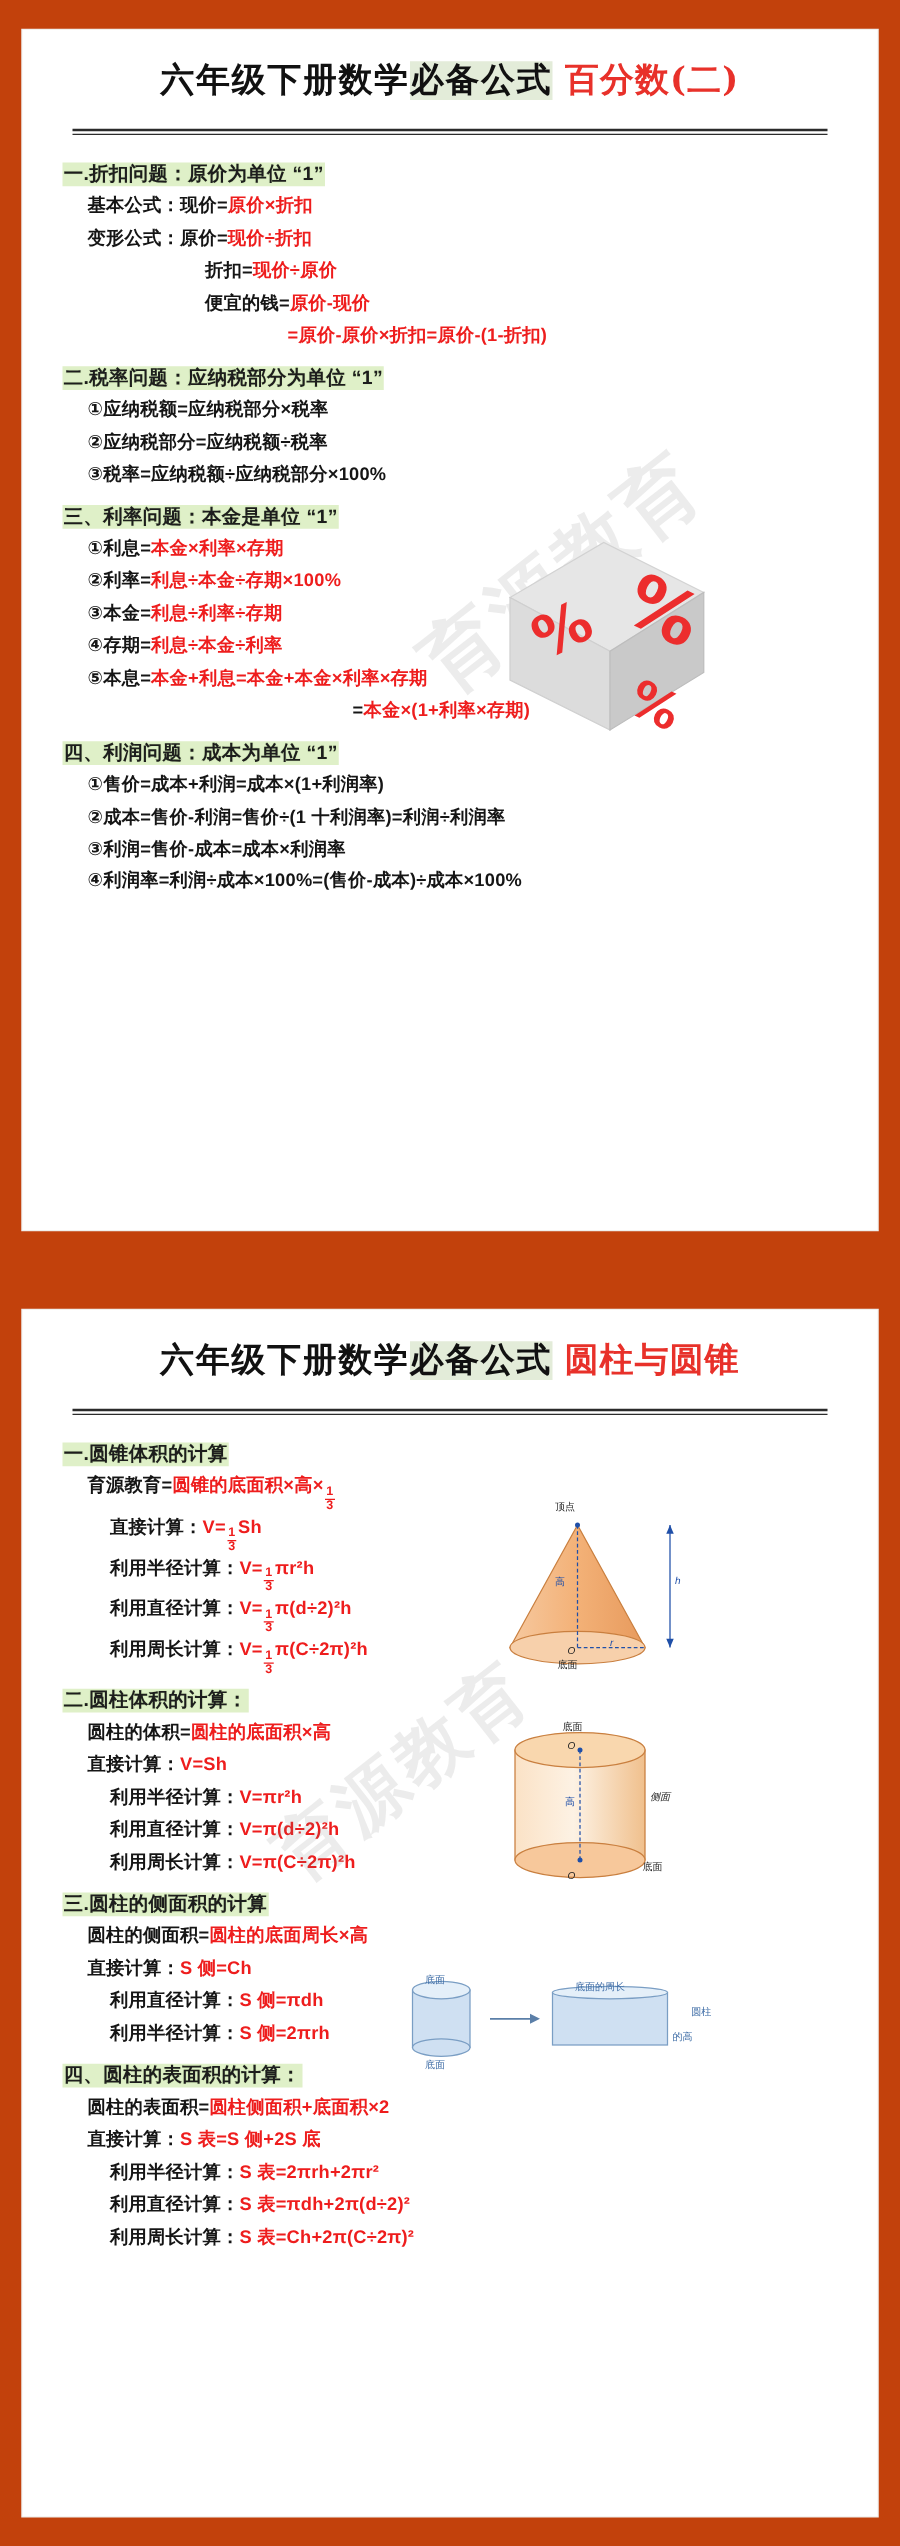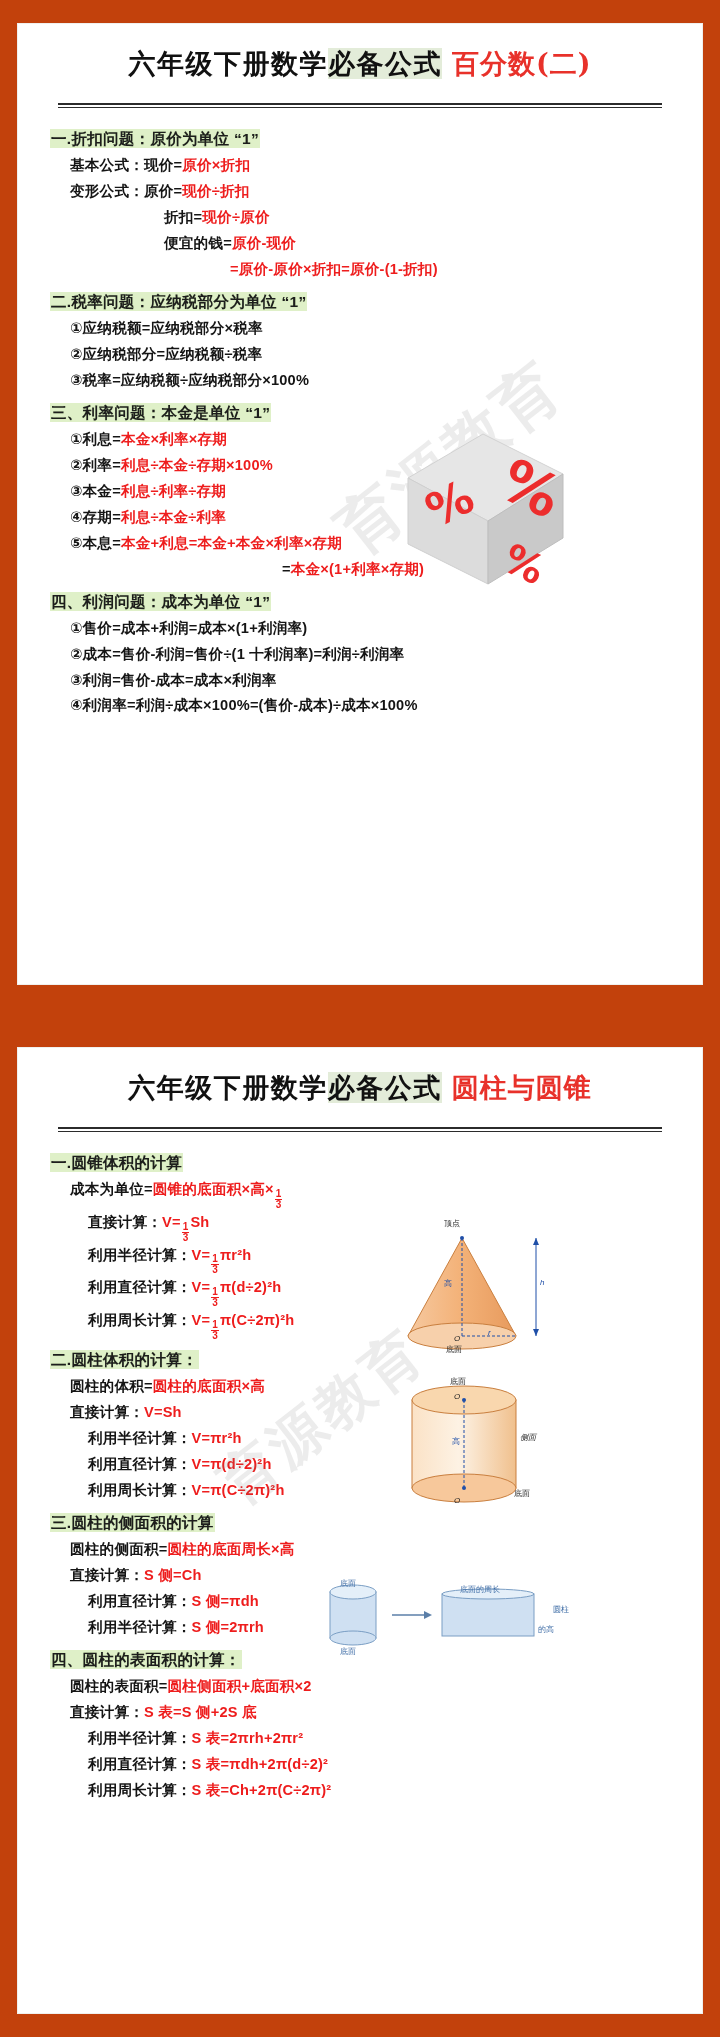--- a/index.html
+++ b/index.html
@@ -135,21 +135,21 @@
 
   
   .fig { position: absolute; }
   .fig-label {
     position: absolute;
     font-size: 8px;
     color: #222;
     font-family: "Liberation Sans", sans-serif;
     white-space: nowrap;
   }
-  #fig-cone { top: 76px; left: 366px; width: 180px; height: 160px; }
+  #fig-cone { top: 58px; left: 366px; width: 180px; height: 160px; }
   #fig-cyl  { top: 230px; left: 366px; width: 180px; height: 160px; }
   #fig-lat  { top: 420px; left: 298px; width: 250px; height: 110px; }
 </style>
 </head>
 <body>
 
 <div class="page">
 
   <div class="card" id="card-1">
 
@@ -258,21 +258,21 @@
           <rect x="126" y="34" width="92" height="42" fill="#cfe0f2" stroke="#7a9ec4" stroke-width="1"></rect>
           <ellipse cx="172" cy="34" rx="46" ry="5" fill="#e4eff9" stroke="#7a9ec4" stroke-width="1"></ellipse>
         </svg>
         <span class="fig-label" style="top:18px;left:24px;color:#3c6ba5;">底面</span>
         <span class="fig-label" style="top:86px;left:24px;color:#3c6ba5;">底面</span>
         <span class="fig-label" style="top:24px;left:144px;color:#3c6ba5;">底面的周长</span>
         <span class="fig-label" style="top:44px;left:237px;color:#3c6ba5;">圆柱</span>
         <span class="fig-label" style="top:64px;left:222px;color:#3c6ba5;">的高</span>
       </div>
 
-      <div id="sections-2"><div class="sec-head"><span class="hl">一.圆锥体积的计算</span></div><div class="line i1"><span class="black">成本为单位=</span><span class="red">圆锥的底面积×高×</span><span class="frac" style="color: rgb(238, 29, 29);">
+      <div id="sections-2"><div class="sec-head"><span class="hl">一.圆锥体积的计算</span></div><div class="line i1"><span class="black">育源教育=</span><span class="red">圆锥的底面积×高×</span><span class="frac" style="color: rgb(238, 29, 29);">
               <span class="num">1</span>
               <span class="den">3</span>
             </span></div><div class="line i2"><span class="black">直接计算：</span><span class="red">V=</span><span class="frac" style="color: rgb(238, 29, 29);">
               <span class="num">1</span>
               <span class="den">3</span>
             </span><span class="red">Sh</span></div><div class="line i2"><span class="black">利用半径计算：</span><span class="red">V=</span><span class="frac" style="color: rgb(238, 29, 29);">
               <span class="num">1</span>
               <span class="den">3</span>
             </span><span class="red">πr²h</span></div><div class="line i2"><span class="black">利用直径计算：</span><span class="red">V=</span><span class="frac" style="color: rgb(238, 29, 29);">
               <span class="num">1</span>

